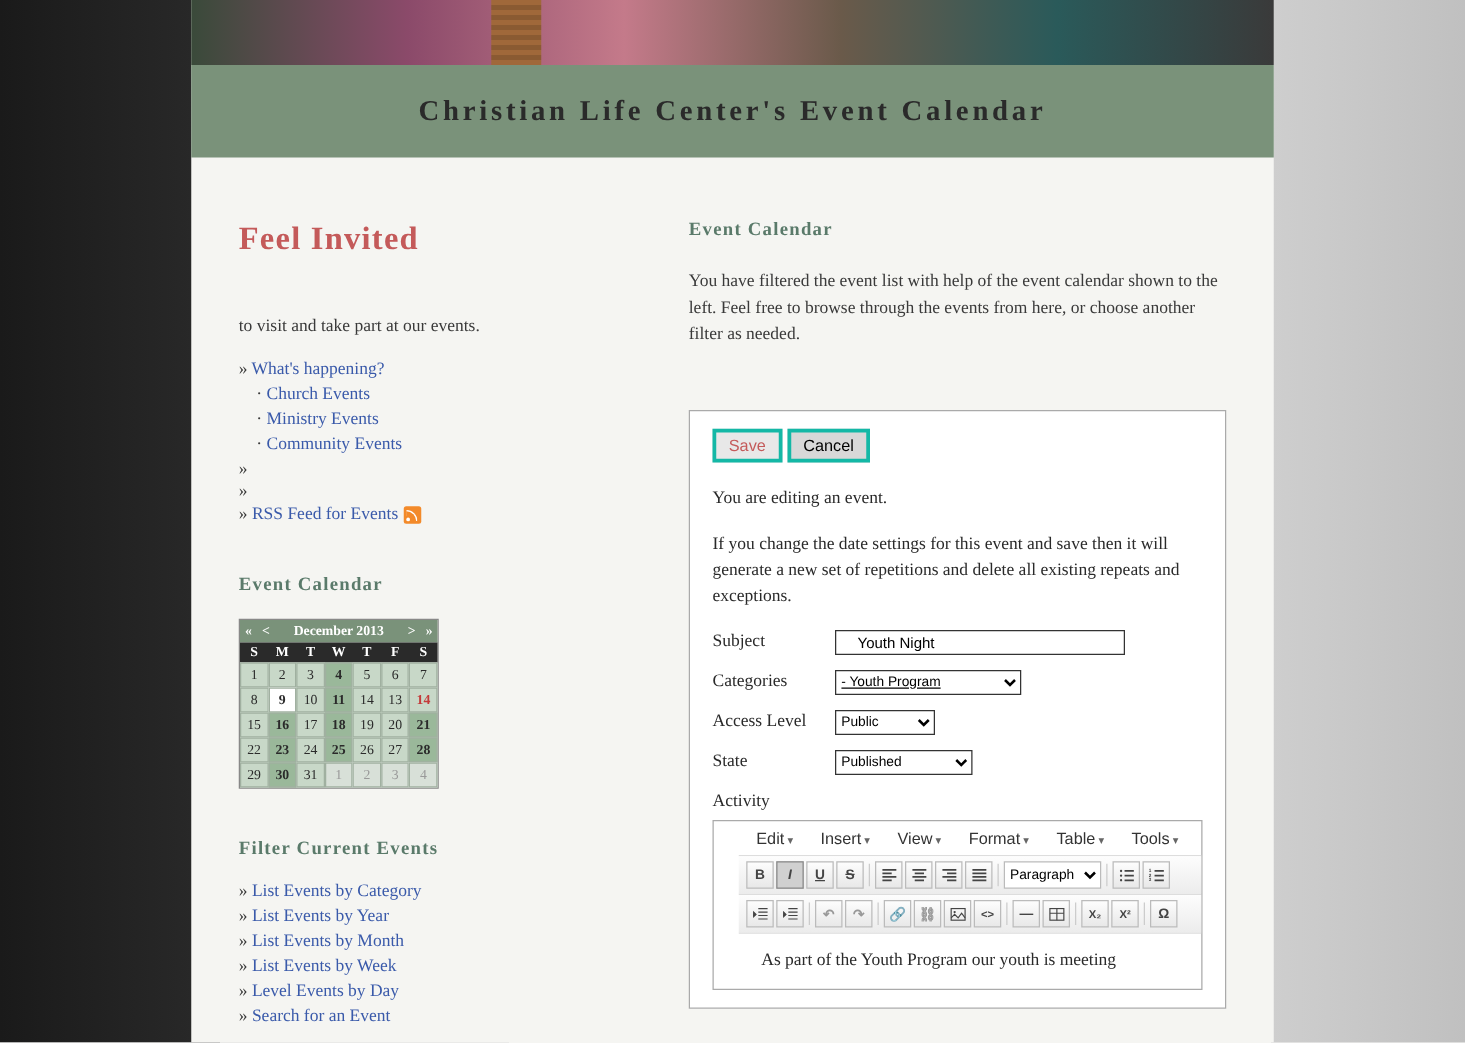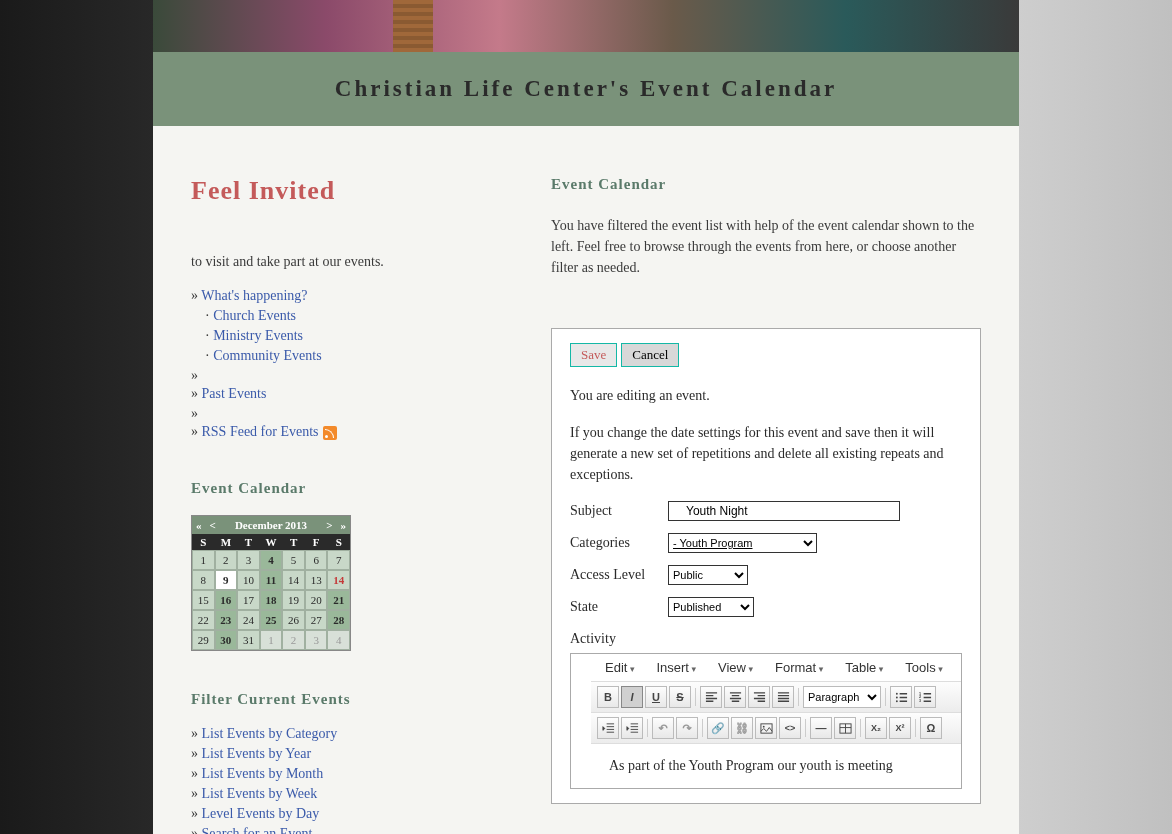--- a/index.html
+++ b/index.html
@@ -38,31 +38,31 @@
 .cal-grid div.other { color: #999; background: #d8e0d8; }
 .cal-grid div.red { color: #c43a3a; font-weight: bold; }
 .filter-list { list-style: none; font-size: 14px; }
 .filter-list li::before { content: "» "; color: #3a3a3a; }
 .filter-list li { margin-bottom: 4px; }
 .filter-list a { color: #3a5aaa; text-decoration: none; }
 .right-heading { color: #5a7a6a; font-size: 15px; font-weight: bold; letter-spacing: 1px; margin-bottom: 22px; }
 .right-intro { color: #3a3a3a; font-size: 14px; line-height: 1.5; margin-bottom: 50px; }
 .editor-panel { border: 1px solid #aaa; background: #fff; padding: 14px 18px; }
 .btn-row { margin-bottom: 18px; }
-.btn { border: 1px solid #14b8a6; background: #d8d8d8; padding: 3px 10px; font-family: Liberation Serif, serif; font-size: 13px; cursor: pointer; }
+.btn { border: 3px solid #14b8a6; background: #d8d8d8; padding: 3px 10px; font-family: Liberation Sans, sans-serif; font-size: 13px; cursor: pointer; }
 .btn.save { color: #c45a5a; background: #e8e8e8; }
 .edit-msg { font-size: 14px; color: #2a2a2a; margin-bottom: 16px; line-height: 1.5; }
 .form-row { display: flex; align-items: center; margin-bottom: 12px; }
 .form-label { width: 98px; font-size: 14px; color: #2a2a2a; }
 .form-input { border: 1px solid #333; padding: 2px 4px; font-size: 12px; height: 20px; }
 .form-input.text { width: 232px; padding-left: 17px; }
 .form-select { border: 1px solid #333; font-size: 11px; height: 20px; background: #fff; }
 .form-select.cat { width: 149px; text-decoration: underline; }
 .form-select.acc { width: 80px; }
-.form-select.state { width: 86px; }
+.form-select.state { width: 110px; }
 .activity-label { font-size: 14px; color: #2a2a2a; margin: 14px 0 6px 0; }
 .rte { border: 1px solid #aaa; background: #fff; padding-left: 20px; }
 .rte-menu { display: flex; gap: 22px; padding: 6px 14px; font-size: 13px; font-family: Arial, sans-serif; color: #333; border-bottom: 1px solid #ddd; }
 .rte-menu span::after { content: " ▾"; font-size: 9px; color: #666; }
 .rte-toolbar { display: flex; flex-wrap: wrap; gap: 2px; padding: 4px 6px; border-bottom: 1px solid #ddd; background: linear-gradient(#fdfdfd, #ececec); align-items: center; }
 .tb-btn { width: 22px; height: 22px; border: 1px solid #bbb; background: linear-gradient(#fdfdfd, #e8e8e8); display: flex; align-items: center; justify-content: center; font-size: 11px; font-family: Arial, sans-serif; font-weight: bold; color: #444; cursor: pointer; }
 .tb-btn.pressed { background: #d0d0d0; border-color: #888; }
 .tb-btn svg { width: 13px; height: 13px; }
 .tb-sep { width: 1px; height: 18px; background: #ccc; margin: 0 2px; }
 .tb-select { height: 22px; font-size: 11px; border: 1px solid #bbb; background: #fff; }
@@ -80,21 +80,20 @@
   <div class="content">
     <div class="left-col">
       <h2 class="feel-invited">Feel Invited</h2>
       <p class="intro-text">to visit and take part at our events.</p>
       <ul class="nav-list">
         <li><a href="#">What's happening?</a></li>
         <li class="indent"><a href="#">Church Events</a></li>
         <li class="indent"><a href="#">Ministry Events</a></li>
         <li class="indent"><a href="#">Community Events</a></li>
         <li class="spacer" style="list-style:none;"></li>
-        <li><a href="#">Past Events</a></li>
         <li class="spacer" style="list-style:none;"></li>
         <li><a href="#">RSS Feed for Events</a><span class="rss-icon"></span></li>
       </ul>
 
       <h3 class="section-heading">Event Calendar</h3>
       <div class="calendar">
         <div class="cal-header">
           <span>«</span>
           <span>&lt;</span>
           <span style="flex:1;">December 2013</span>

